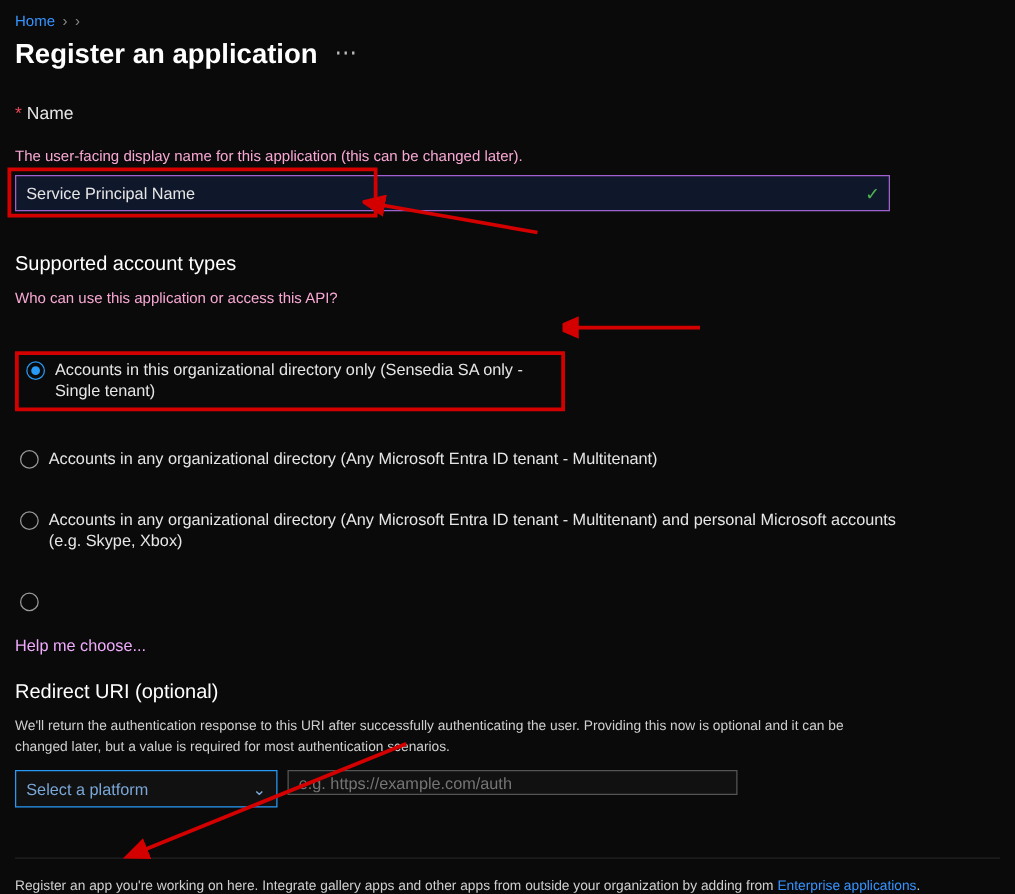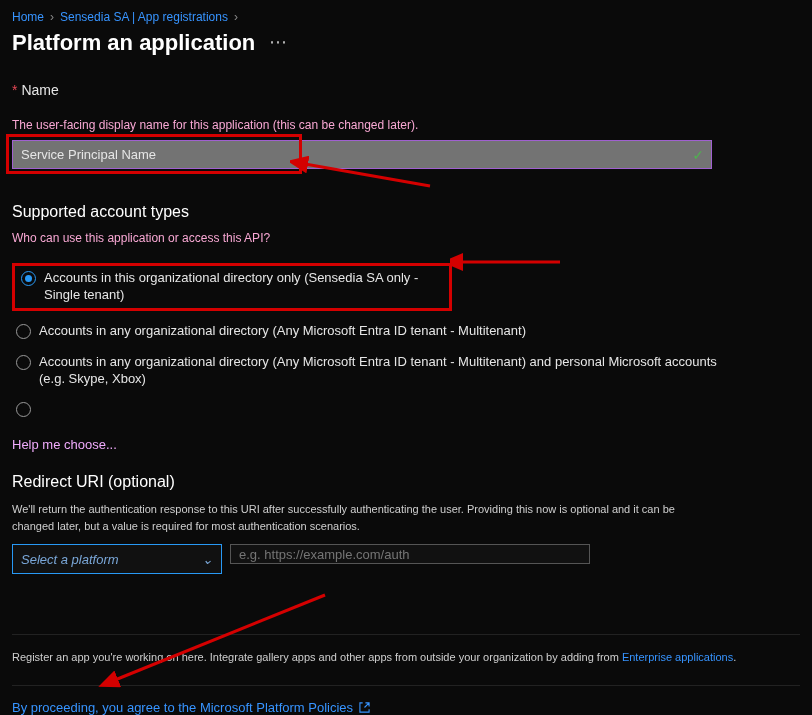--- a/index.html
+++ b/index.html
@@ -38,51 +38,51 @@
   .ellipsis-btn { color:#bbb; margin-left:10px; cursor:pointer; font-size:18px; position:relative; top:-2px;}
   .section-label { font-size: 14px; color: #e6e6e6; margin-bottom: 20px; }
   .required-star { color: #e74856; margin-right: 4px; }
   .field-desc { font-size: 12px; color: #f9a8d4; margin-bottom: 8px; }
   .name-input-row {
     width: 700px;
     position: relative;
   }
   .text-input {
     width: 700px;
-    background: #737373;
+    background: #0f172a;
     border: 1px solid #a060d0;
     color: #e6e6e6;
     font-size: 13px;
     padding: 6px 28px 6px 8px;
     outline: none;
   }
   .input-check {
     position: absolute;
     right: 8px; top: 50%; transform: translateY(-50%);
     color: #4fb34f; font-size: 14px;
   }
   h2.subhead { font-size: 16px; color:#ffffff; font-weight:400; margin: 6px 0 10px 0;}
   .radio-group { display:flex; flex-direction:column; gap:10px; margin-top:10px;}
-  .radio-row { display:flex; align-items:flex-start; gap:8px; cursor:pointer; position:relative; padding:2px 4px;}
+  .radio-row { display:flex; align-items:flex-start; gap:8px; cursor:pointer; position:relative; padding:2px 4px;margin-top:18px;}
   .radio-row.selected-hl { border:3px solid #d40000; padding:4px 6px; width:440px;}
   .radio-outer {
     width:15px; height:15px; border-radius:50%;
     border:1px solid #999; flex-shrink:0; margin-top:1px;
     display:flex; align-items:center; justify-content:center;
   }
   .radio-row.selected .radio-outer { border-color:#2899f5;}
   .radio-inner { width:7px; height:7px; border-radius:50%; background:#2899f5; display:none;}
   .radio-row.selected .radio-inner { display:block;}
   .radio-label { color:#e6e6e6; font-size:13px; line-height:1.3; max-width:680px;}
   .help-link { color:#f0abfc; font-size:13px; cursor:pointer; margin-top:18px; display:inline-block;}
   .spacer { flex:1; }
   .select-box {
     display:flex; align-items:center; justify-content:space-between;
     width:210px; height:30px; border:1px solid #2899f5; padding:0 8px;
-    color:#7aa7d8; cursor:pointer; background:#111;font-style:italic;
+    color:#7aa7d8; cursor:pointer; background:#111;
   }
   .select-box .chev { color:#7aa7d8; }
   .uri-input {
     width:360px; height:20px; background:#111; border:1px solid #555;
     color:#888; padding:0 8px; font-size:13px; outline:none;
   }
   .uri-row { display:flex; gap:8px; margin-top:10px; }
   .bottom-area {
     border-top:1px solid #222;
     margin-top:40px;
@@ -124,26 +124,25 @@
       </marker>
     </defs>
   <line x1="230" y1="5" x2="20" y2="90" stroke="#d40000" stroke-width="3" marker-end="url(#ah3)"></line>
 </svg>
 
 <div class="page">
 
   <div class="breadcrumb">
     <a>Home</a>
     <span class="sep">›</span>
-    <a>Sensedia SA | App registrations</a>
     <span class="sep">›</span>
   </div>
 
   <div>
-    <h1 class="page-title">Platform an application</h1>
+    <h1 class="page-title">Register an application</h1>
     <span class="ellipsis-btn">⋯</span>
   </div>
 
   <div class="section-label">
     <span class="required-star">*</span><span>Name</span>
   </div>
   <div class="field-desc">The user-facing display name for this application (this can be changed later).</div>
 
   <div style="position:relative; margin-bottom:28px;">
     <div class="name-input-row">

